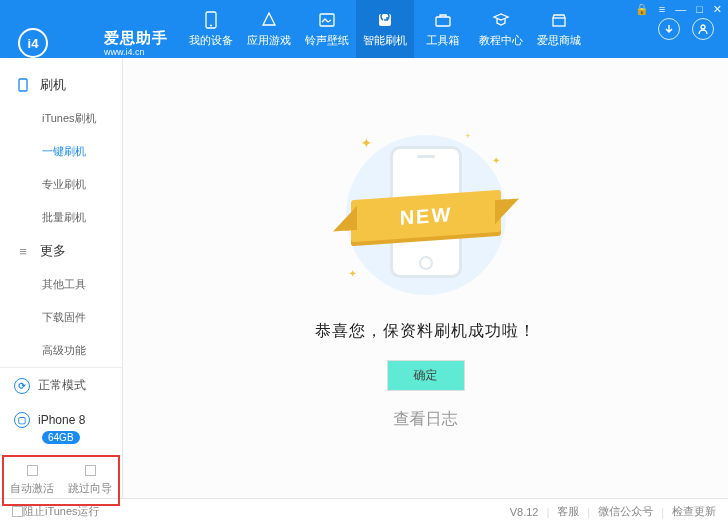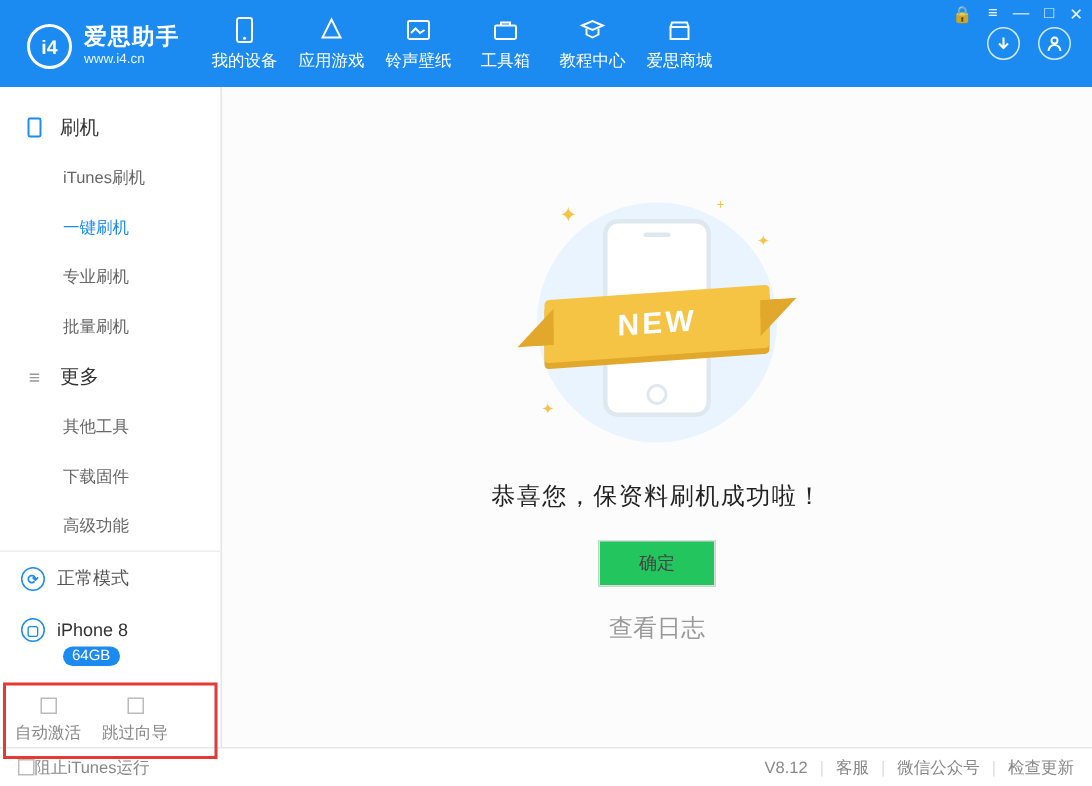--- a/index.html
+++ b/index.html
@@ -1,36 +1,36 @@
 <!DOCTYPE html>
 <html><head>
 <meta charset="utf-8">
 <style>
   * { margin: 0; padding: 0; box-sizing: border-box; font-family: "Microsoft YaHei", Arial, sans-serif; }
   body { width: 728px; height: 524px; background: #fff; overflow: hidden; font-size: 12px; color: #555; }
 
   
   .header { height: 58px; background: #1b8bf2; display: flex; align-items: stretch; color: #fff; position: relative; }
-  .brand { display: flex; align-items: flex-start; padding: 16px 14px 0 18px; }
+  .brand { display: flex; align-items: flex-end; padding: 16px 14px 0 18px; gap: 48px; }
   .brand-logo { width: 30px; height: 30px; border: 2px solid #fff; border-radius: 50%; display: flex; align-items: center; justify-content: center; font-weight: bold; font-size: 13px; margin-right: 8px; }
   .brand-text { line-height: 1.2; }
   .brand-title { font-size: 15px; font-weight: 600; letter-spacing: 1px; }
   .brand-url { font-size: 9px; opacity: .9; }
   .nav { display: flex; flex: 1; }
   .nav-item { width: 58px; display: flex; flex-direction: column; align-items: center; justify-content: center; gap: 4px; cursor: pointer; font-size: 11px; }
   .nav-item.active { background: #1478d6; }
   .nav-icon { width: 18px; height: 18px; display: flex; align-items: center; justify-content: center; }
   .win-controls { position: absolute; top: 3px; right: 6px; display: flex; gap: 10px; font-size: 11px; opacity: .9; }
   .win-controls span { cursor: pointer; }
   .header-right { display: flex; align-items: center; gap: 12px; padding-right: 14px; }
   .circ-btn { width: 22px; height: 22px; border: 1.5px solid rgba(255,255,255,.8); border-radius: 50%; display: flex; align-items: center; justify-content: center; cursor: pointer; }
 
   
   .body { display: flex; height: calc(100% - 58px - 26px); }
-  .sidebar { width: 148px; border-right: 1px solid #e6e6e6; display: flex; flex-direction: column; }
+  .sidebar { width: 123px; border-right: 1px solid #e6e6e6; display: flex; flex-direction: column; }
   .side-scroll { flex: 1; padding-top: 10px; }
   .side-group-h { display: flex; align-items: center; gap: 10px; padding: 8px 16px; color: #333; font-size: 13px; }
   .side-group-h .gicon { width: 14px; height: 14px; display: flex; align-items: center; justify-content: center; color: #1b8bf2; }
   .side-item { padding: 9px 0 9px 42px; font-size: 11px; color: #666; cursor: pointer; }
   .side-item.active { color: #1b8bf2; }
   .side-bottom { border-top: 1px solid #eee; }
   .sb-row { display: flex; align-items: center; gap: 8px; padding: 9px 14px; font-size: 12px; }
   .sb-row .ic { width: 16px; height: 16px; border: 1.5px solid #1b8bf2; border-radius: 50%; display:flex;align-items:center;justify-content:center;color:#1b8bf2;font-size:9px;font-weight:bold; }
   .badge { background: #1b8bf2; color: #fff; font-size: 10px; padding: 1px 6px; border-radius: 8px; margin-left: 4px; }
   .checkrow { padding: 10px 8px; border-top: 1px solid #eee; display: flex; gap: 14px; align-items: center; }
@@ -44,21 +44,21 @@
   .circle-bg { position:absolute; width:160px;height:160px;border-radius:50%;background:#eaf4fe; top:8px; left:15px; }
   .sparkle { position:absolute; color:#f6c445; font-size:14px; }
   .phone { position: relative; width: 72px; height: 132px; background: #fff; border: 3px solid #dfe7ef; border-radius: 10px; }
   .phone::before { content:""; position:absolute; top:6px; left:50%; transform:translateX(-50%); width:18px; height:3px; border-radius:2px; background:#dfe7ef; }
   .phone::after { content:""; position:absolute; bottom:5px; left:50%; transform:translateX(-50%); width:10px; height:10px; border-radius:50%; border:2px solid #dfe7ef; }
   .ribbon { position:absolute; top:68px; width:150px; height:42px; background:#f6c445; transform: skewY(-4deg); display:flex;align-items:center;justify-content:center; color:#fff; font-weight:800; font-size:20px; letter-spacing:2px; border-radius:3px; box-shadow:0 4px 0 #e2a82b; }
   .ribbon::before, .ribbon::after { content:""; position:absolute; width:0;height:0; border:12px solid transparent; }
   .ribbon::before { left:-18px; top:6px; border-right-color:#e2a82b; border-bottom-color:#e2a82b; }
   .ribbon::after { right:-18px; top:10px; border-left-color:#e2a82b; border-top-color:#e2a82b; }
   .success-msg { margin-top: 24px; font-size: 16px; color: #222; letter-spacing: 1px; }
-  .ok-btn { margin-top: 18px; padding: 6px 26px; border:1px solid #ddd; background:#22c55e; font-size:12px; cursor:pointer; color:#444; }
+  .ok-btn { margin-top: 18px; padding: 6px 26px; border:1px solid #ddd; background:#5eead4; font-size:12px; cursor:pointer; color:#444; }
   .log-link { margin-top: 18px; font-size: 16px; color: #999; cursor: pointer; }
 
   
   .status { height: 26px; border-top: 1px solid #e6e6e6; display: flex; align-items: center; padding: 0 12px; font-size: 11px; color: #888; justify-content: space-between; }
   .status-left { display:flex; align-items:center; gap:0; }
   .status-left .box { width:11px;height:11px;border:1px solid #bbb; }
   .status-right { display:flex; gap:8px; align-items:center; }
   .sep { color:#ddd; }
 </style>
 </head>
@@ -91,20 +91,30 @@
       <span>应用游戏</span>
     </div>
     <div class="nav-item">
       <div class="nav-icon">
           <svg width="18" height="16" viewBox="0 0 18 16">
             <rect x="2" y="2" width="14" height="12" rx="1" fill="none" stroke="#fff" stroke-width="1.3"></rect>
             <path d="M4 10 L7 7 L10 10 L13 8" fill="none" stroke="#fff" stroke-width="1.3"></path>
           </svg>
         </div>
       <span>铃声壁纸</span>
+    </div>
+    <div class="nav-item active">
+      <div class="nav-icon">
+          <svg width="18" height="18" viewBox="0 0 18 18">
+            <rect x="3" y="3" width="12" height="12" rx="2" fill="#fff"></rect>
+            <path d="M7 9 A4 4 0 1 1 11 9" fill="none" stroke="#1478d6" stroke-width="1.5"></path>
+            <path d="M11 6 L11 9 L8 9" fill="none" stroke="#1478d6" stroke-width="1.5"></path>
+          </svg>
+        </div>
+      <span>智能刷机</span>
     </div>
     <div class="nav-item">
       <div class="nav-icon">
           <svg width="18" height="16" viewBox="0 0 18 16">
             <rect x="2" y="5" width="14" height="9" rx="1" fill="none" stroke="#fff" stroke-width="1.3"></rect>
             <path d="M6 5 V3 H12 V5" fill="none" stroke="#fff" stroke-width="1.3"></path>
           </svg>
         </div>
       <span>工具箱</span>
     </div>

